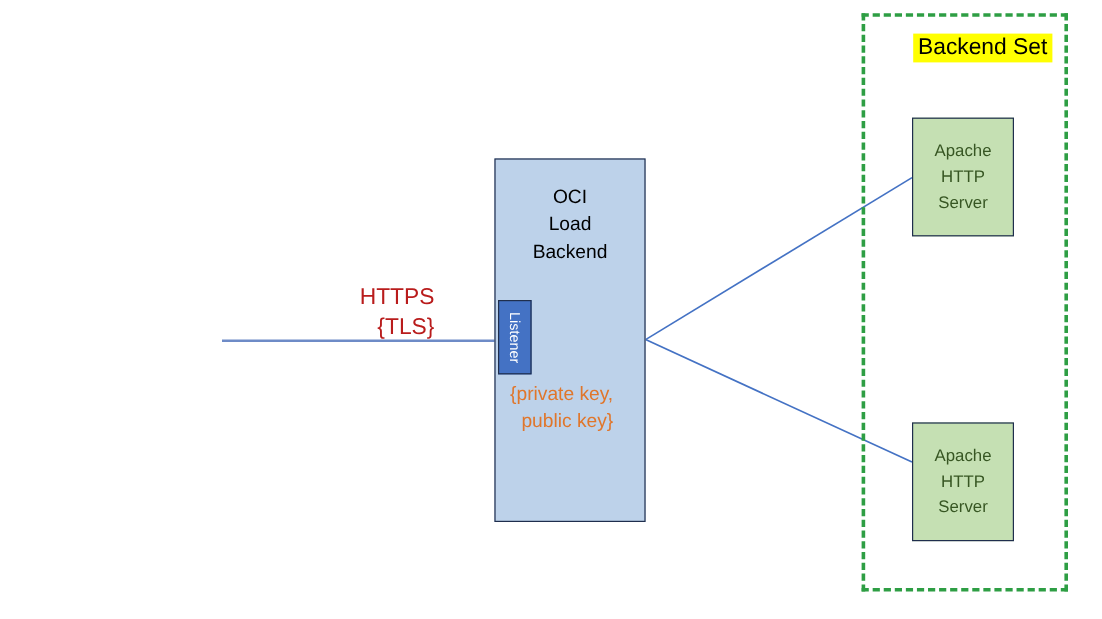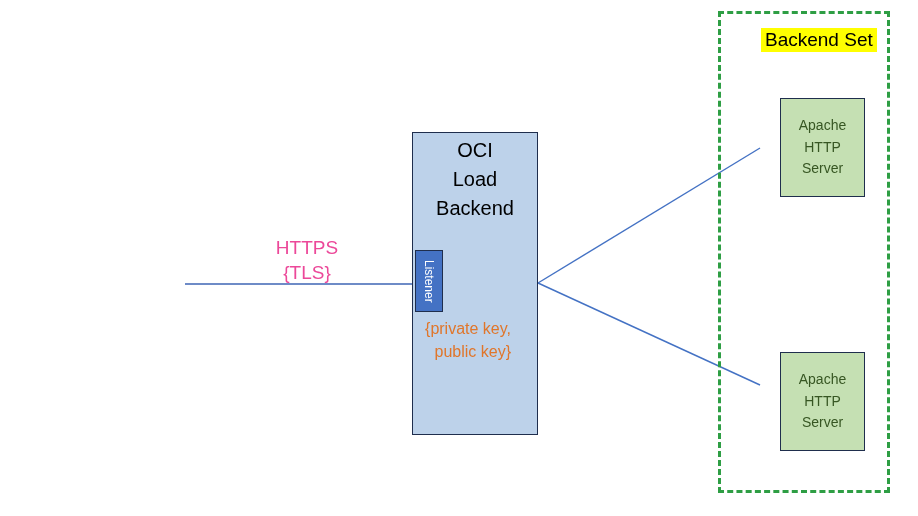--- a/index.html
+++ b/index.html
@@ -50,23 +50,23 @@
 
   
   #lb-node {
     left: 412px;
     top: 132px;
     width: 126px;
     height: 303px;
     background: #BDD2EA;
     border: 1.6px solid #1F2E4D;
     color: #000000;
-    font-size: 20px;
+    font-size: 16px;
     justify-content: flex-start;
-    padding-top: 3px;
+    padding-top: 20px;
     line-height: 1.45;
   }
   #lb-node .lb-line { display: block; }
 
   
   #listener-node {
     left: 415px;
     top: 250px;
     width: 28px;
     height: 62px;
@@ -95,23 +95,23 @@
     text-align: right;
   }
   #key-note span { display: block; }
 
   
   #https-label {
     position: absolute;
     left: 252px;
     top: 236px;
     width: 110px;
-    color: #ec4899;
+    color: #b91c1c;
     font-size: 19px;
-    text-align: center;
+    text-align: right;
     line-height: 1.3;
   }
   #https-label span { display: block; }
 
   
   #backend-group {
     position: absolute;
     left: 718px;
     top: 11px;
     width: 172px;
@@ -135,21 +135,20 @@
   
   .server-node {
     width: 85px;
     height: 99px;
     background: #C5E0B3;
     border: 1.6px solid #1F2E4D;
     color: #375623;
     font-size: 14px;
     line-height: 1.55;
     left: 760px;
-    margin-left: 20px;
   }
   #server-node-1 { top: 98px; }
   #server-node-2 { top: 352px; }
   .server-node span { display: block; }
 </style>
 </head>
 <body>
 
 <div id="canvas">
 

